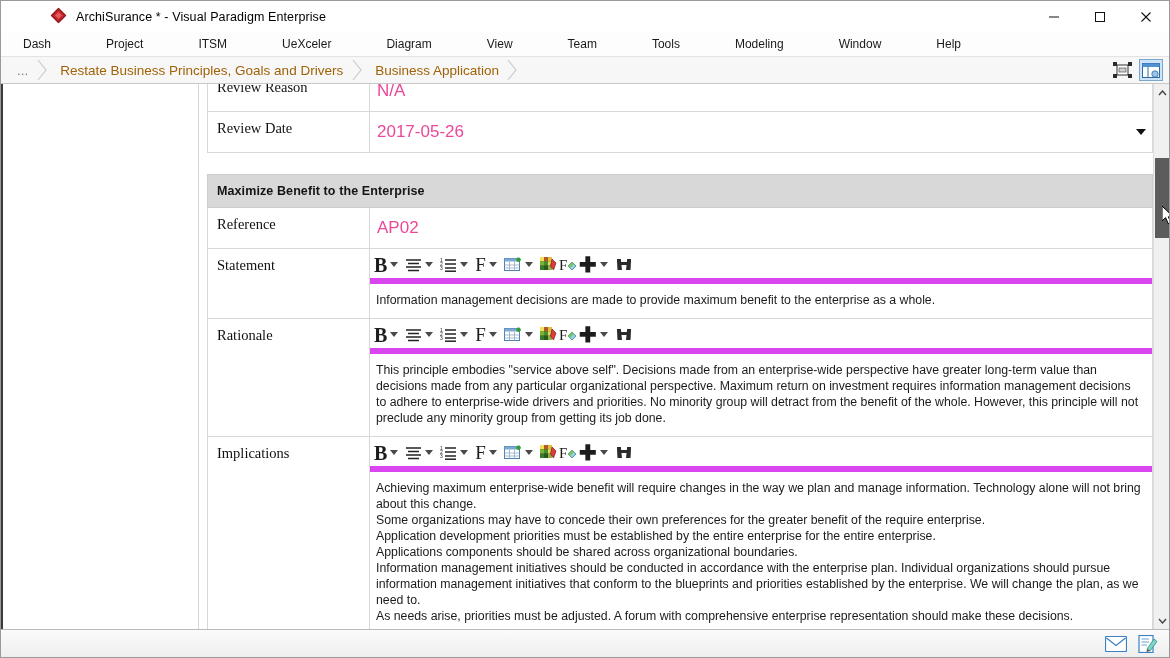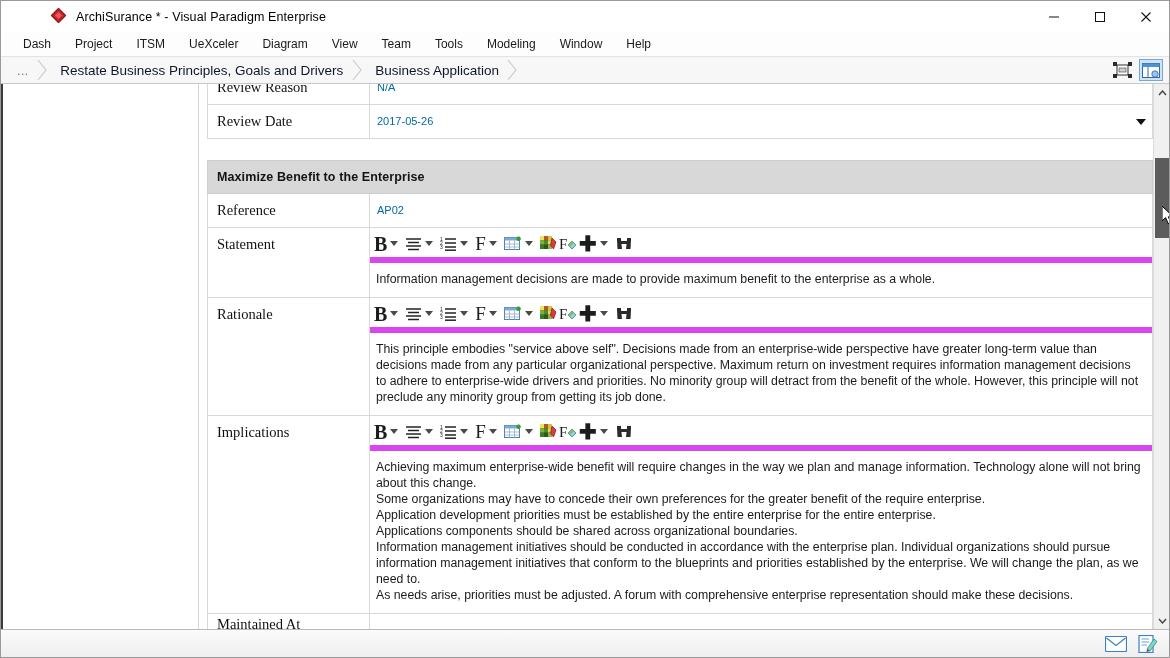--- a/index.html
+++ b/index.html
@@ -56,20 +56,21 @@
   }
   .win-btn svg { display: block; }
 
   
   .menubar {
     height: 25px; min-height: 25px;
     background: #fdfdfd;
     display: flex; align-items: center;
     padding-left: 10px;
     border-bottom: 1px solid #e3e3e3;
+    gap: 31px;
   }
   .menu-item {
     font-size: 12px; color: #1a1a1a;
     padding: 3px 12px;
     white-space: nowrap;
   }
 
   
   .crumbbar {
     height: 27px; min-height: 27px;
@@ -77,21 +78,21 @@
     border-bottom: 1px solid #c8c8c8;
     display: flex; align-items: stretch;
     position: relative;
   }
   .crumbs { display: flex; align-items: stretch; padding-left: 8px; }
   .crumb {
     display: flex; align-items: center;
     position: relative;
     padding: 0 6px 0 10px;
     font-size: 13.5px;
-    color: #0f172a;
+    color: #a16207;
     white-space: nowrap;
   }
   .crumb.first { padding-left: 8px; color: #7a7f86; }
   .chev {
     width: 16px;
     display: flex; align-items: center; justify-content: center;
     color: #c3c7cc;
   }
   .crumbbar .right-icons {
     position: absolute; right: 6px; top: 0; bottom: 0;
@@ -134,22 +135,22 @@
     background: #ffffff;
   }
   td.lbl {
     font-family: "Liberation Serif", serif;
     font-size: 14.5px;
     color: #111111;
     padding: 8px 0 8px 9px;
     border-right: 1px solid #d8d8d8;
   }
   td.val {
-    font-size: 11px;
-    color: #0369a1;
+    font-size: 17px;
+    color: #ec4899;
     padding: 10px 8px 10px 7px;
     border-left: none;
   }
   tr.sechead td {
     background: #d8d8d8;
     border: 1px solid #cdcdcd;
     font-size: 12.5px;
     font-weight: bold;
     color: #141414;
     padding: 9px 0 9px 9px;

